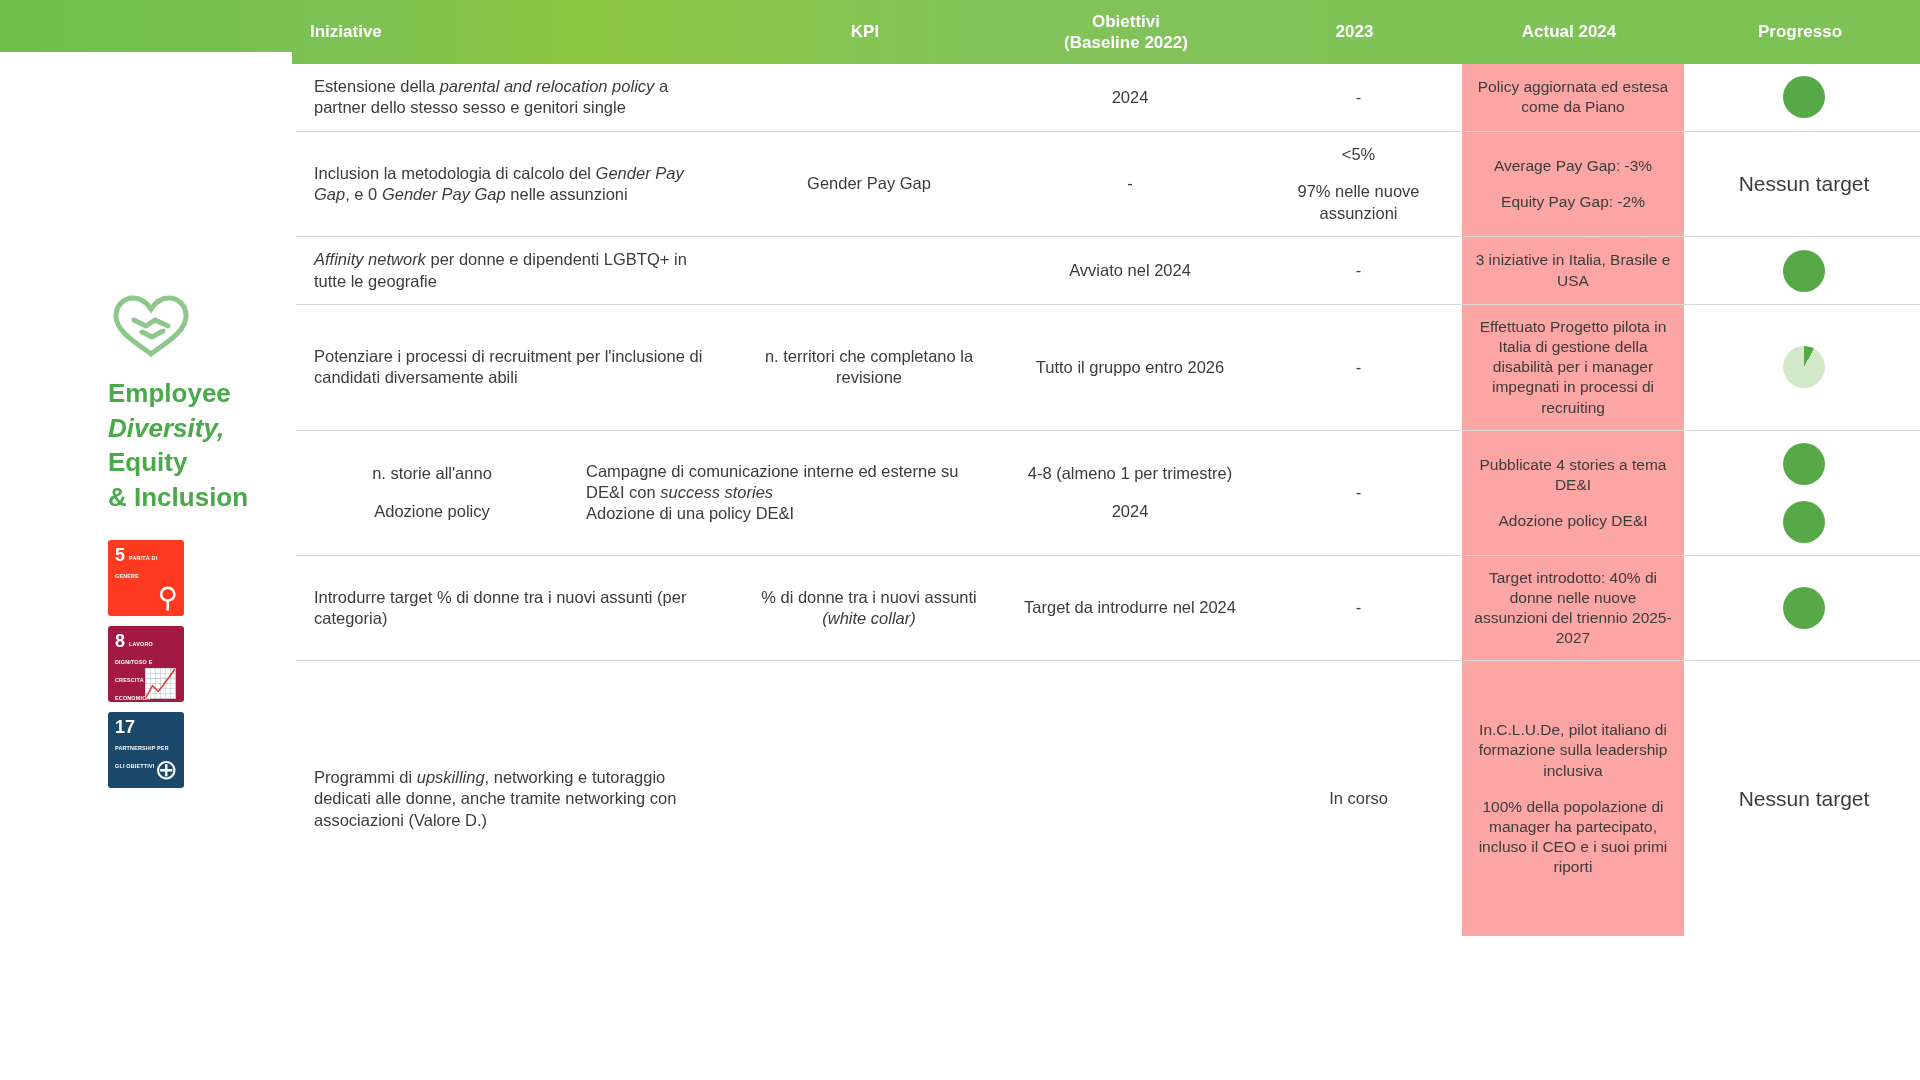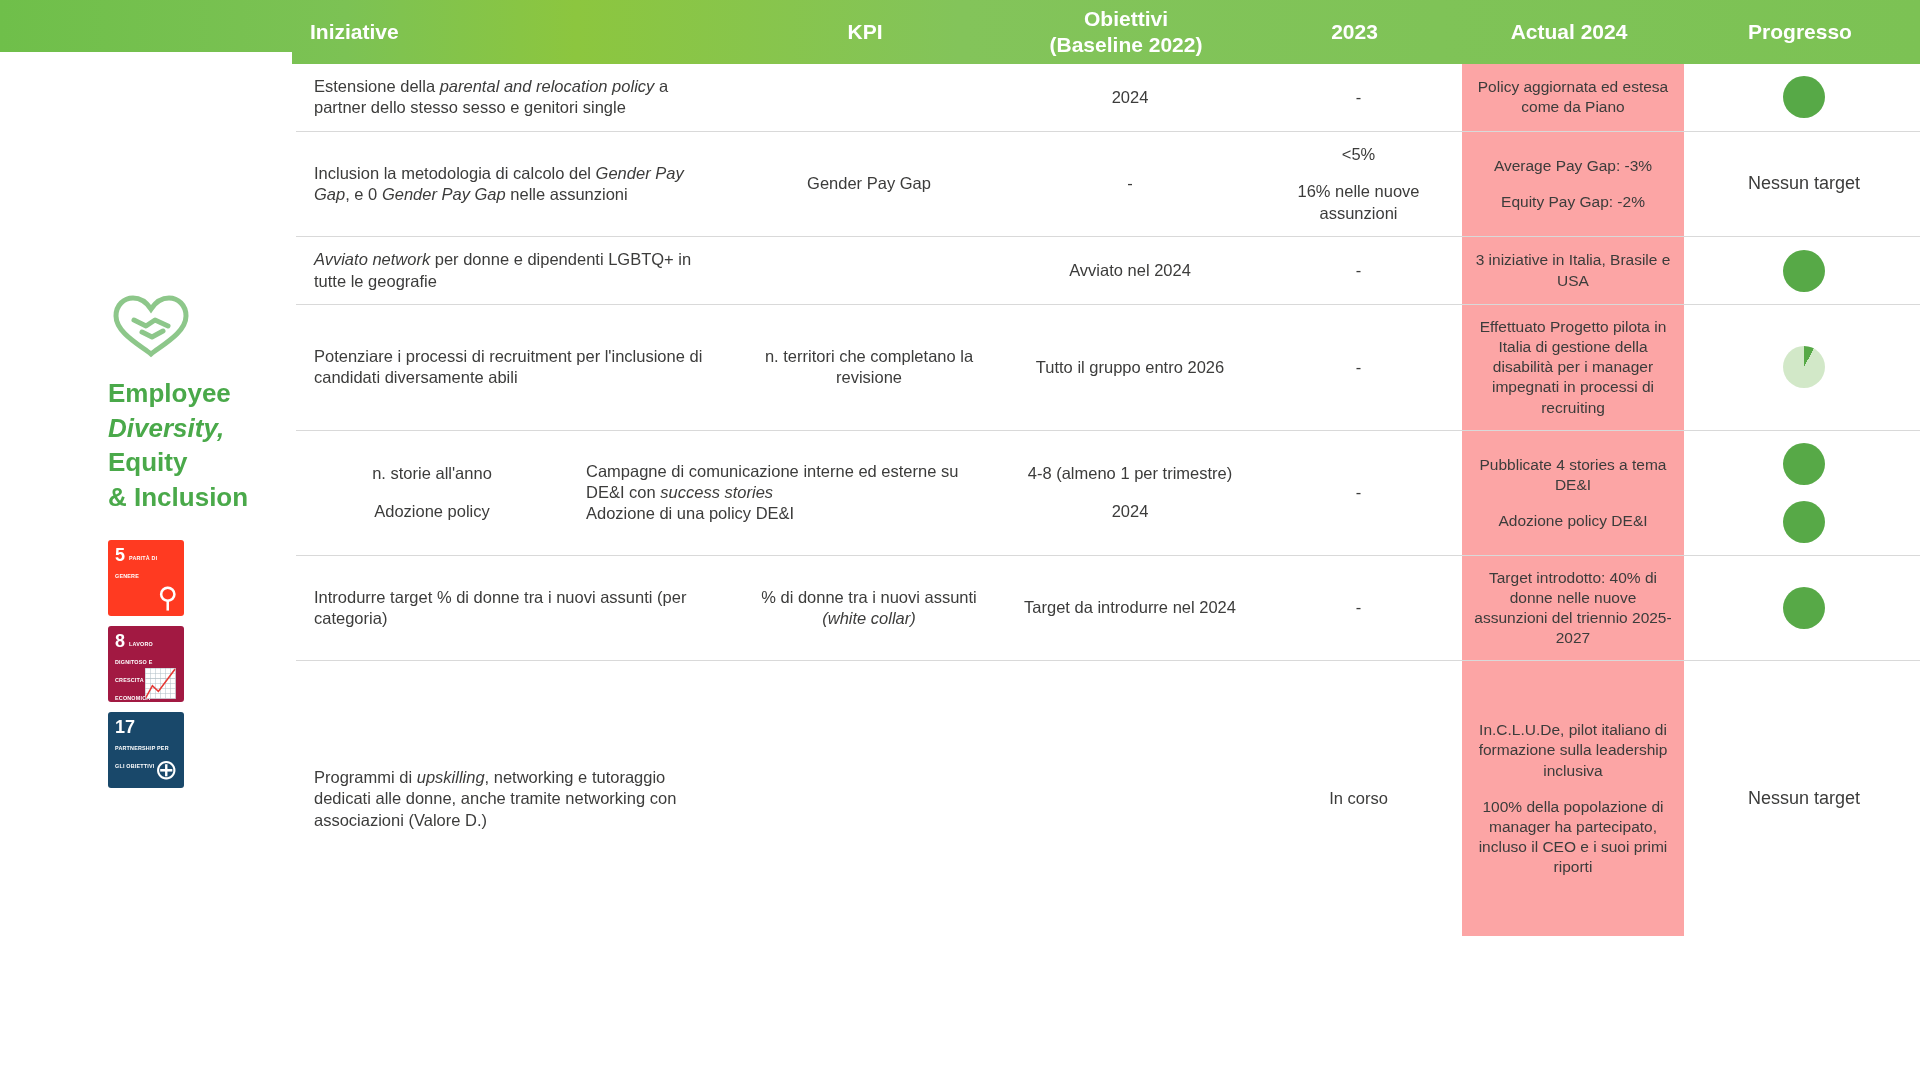--- a/index.html
+++ b/index.html
@@ -23,21 +23,21 @@
     width: 1920px; height: 64px;
     background: linear-gradient(to right, #6fbf4a 0%, #7cc254 18%, #8cc63f 30%, #83c45a 50%, #7fc357 75%, #7cc254 100%);
   }
   .header-row {
     position: absolute;
     top: 0; left: 0;
     width: 1920px; height: 64px;
     display: flex;
     align-items: center;
     color: #ffffff;
-    font-size: 21px;
+    font-size: 17px;
     font-weight: bold;
   }
   .col-spacer { width: 292px; flex: 0 0 292px; }
   .h-iniziative { width: 437px; flex: 0 0 437px; padding-left: 18px; text-align: left; }
   .h-kpi        { width: 272px; flex: 0 0 272px; text-align: center; }
   .h-obiettivi  { width: 250px; flex: 0 0 250px; text-align: center; line-height: 1.25; }
   .h-2023       { width: 207px; flex: 0 0 207px; text-align: center; }
   .h-actual     { width: 222px; flex: 0 0 222px; text-align: center; }
   .h-progresso  { width: 240px; flex: 0 0 240px; text-align: center; }
 
@@ -121,21 +121,21 @@
     border-radius: 50%;
     background: #57a947;
     display: block;
   }
   .dot + .dot { margin-top: 16px; }
   .pie {
     width: 42px; height: 42px;
     border-radius: 50%;
     background: conic-gradient(#57a947 0deg 28deg, #d2e8c8 28deg 360deg);
   }
-  .nessun { font-size: 18px; color: #3c3c3b; line-height: 1.3; }
+  .nessun { font-size: 21px; color: #3c3c3b; line-height: 1.3; }
 </style>
 </head>
 <body>
 
 <div class="page">
 
   <div class="header-band"></div>
   <div class="header-row">
     <div class="col-spacer"></div>
     <div class="h-iniziative">Iniziative</div>
@@ -198,34 +198,34 @@
     </div>
 
     <div class="row">
       <div class="cell c-iniziative">
         <p><span>Inclusion la metodologia di calcolo del </span><span class="it">Gender Pay Gap</span><span>, e 0 </span><span class="it">Gender Pay Gap</span><span> nelle assunzioni</span></p>
       </div>
       <div class="cell c-kpi">Gender Pay Gap</div>
       <div class="cell c-obiettivi">-</div>
       <div class="cell c-2023">
         <p>&lt;5%</p>
-        <p>16% nelle nuove assunzioni</p>
+        <p>97% nelle nuove assunzioni</p>
       </div>
       <div class="cell c-actual">
         <p>Average Pay Gap: -3%</p>
         <p>Equity Pay Gap: -2%</p>
       </div>
       <div class="cell c-progresso">
         <span class="nessun">Nessun target</span>
       </div>
     </div>
 
     <div class="row">
       <div class="cell c-iniziative">
-        <p><span class="it">Avviato network</span><span> per donne e dipendenti LGBTQ+ in tutte le geografie</span></p>
+        <p><span class="it">Affinity network</span><span> per donne e dipendenti LGBTQ+ in tutte le geografie</span></p>
       </div>
       <div class="cell c-kpi"></div>
       <div class="cell c-obiettivi">Avviato nel  2024</div>
       <div class="cell c-2023">-</div>
       <div class="cell c-actual">3 iniziative in Italia, Brasile e USA</div>
       <div class="cell c-progresso">
         <span class="dot"></span>
       </div>
     </div>
 

